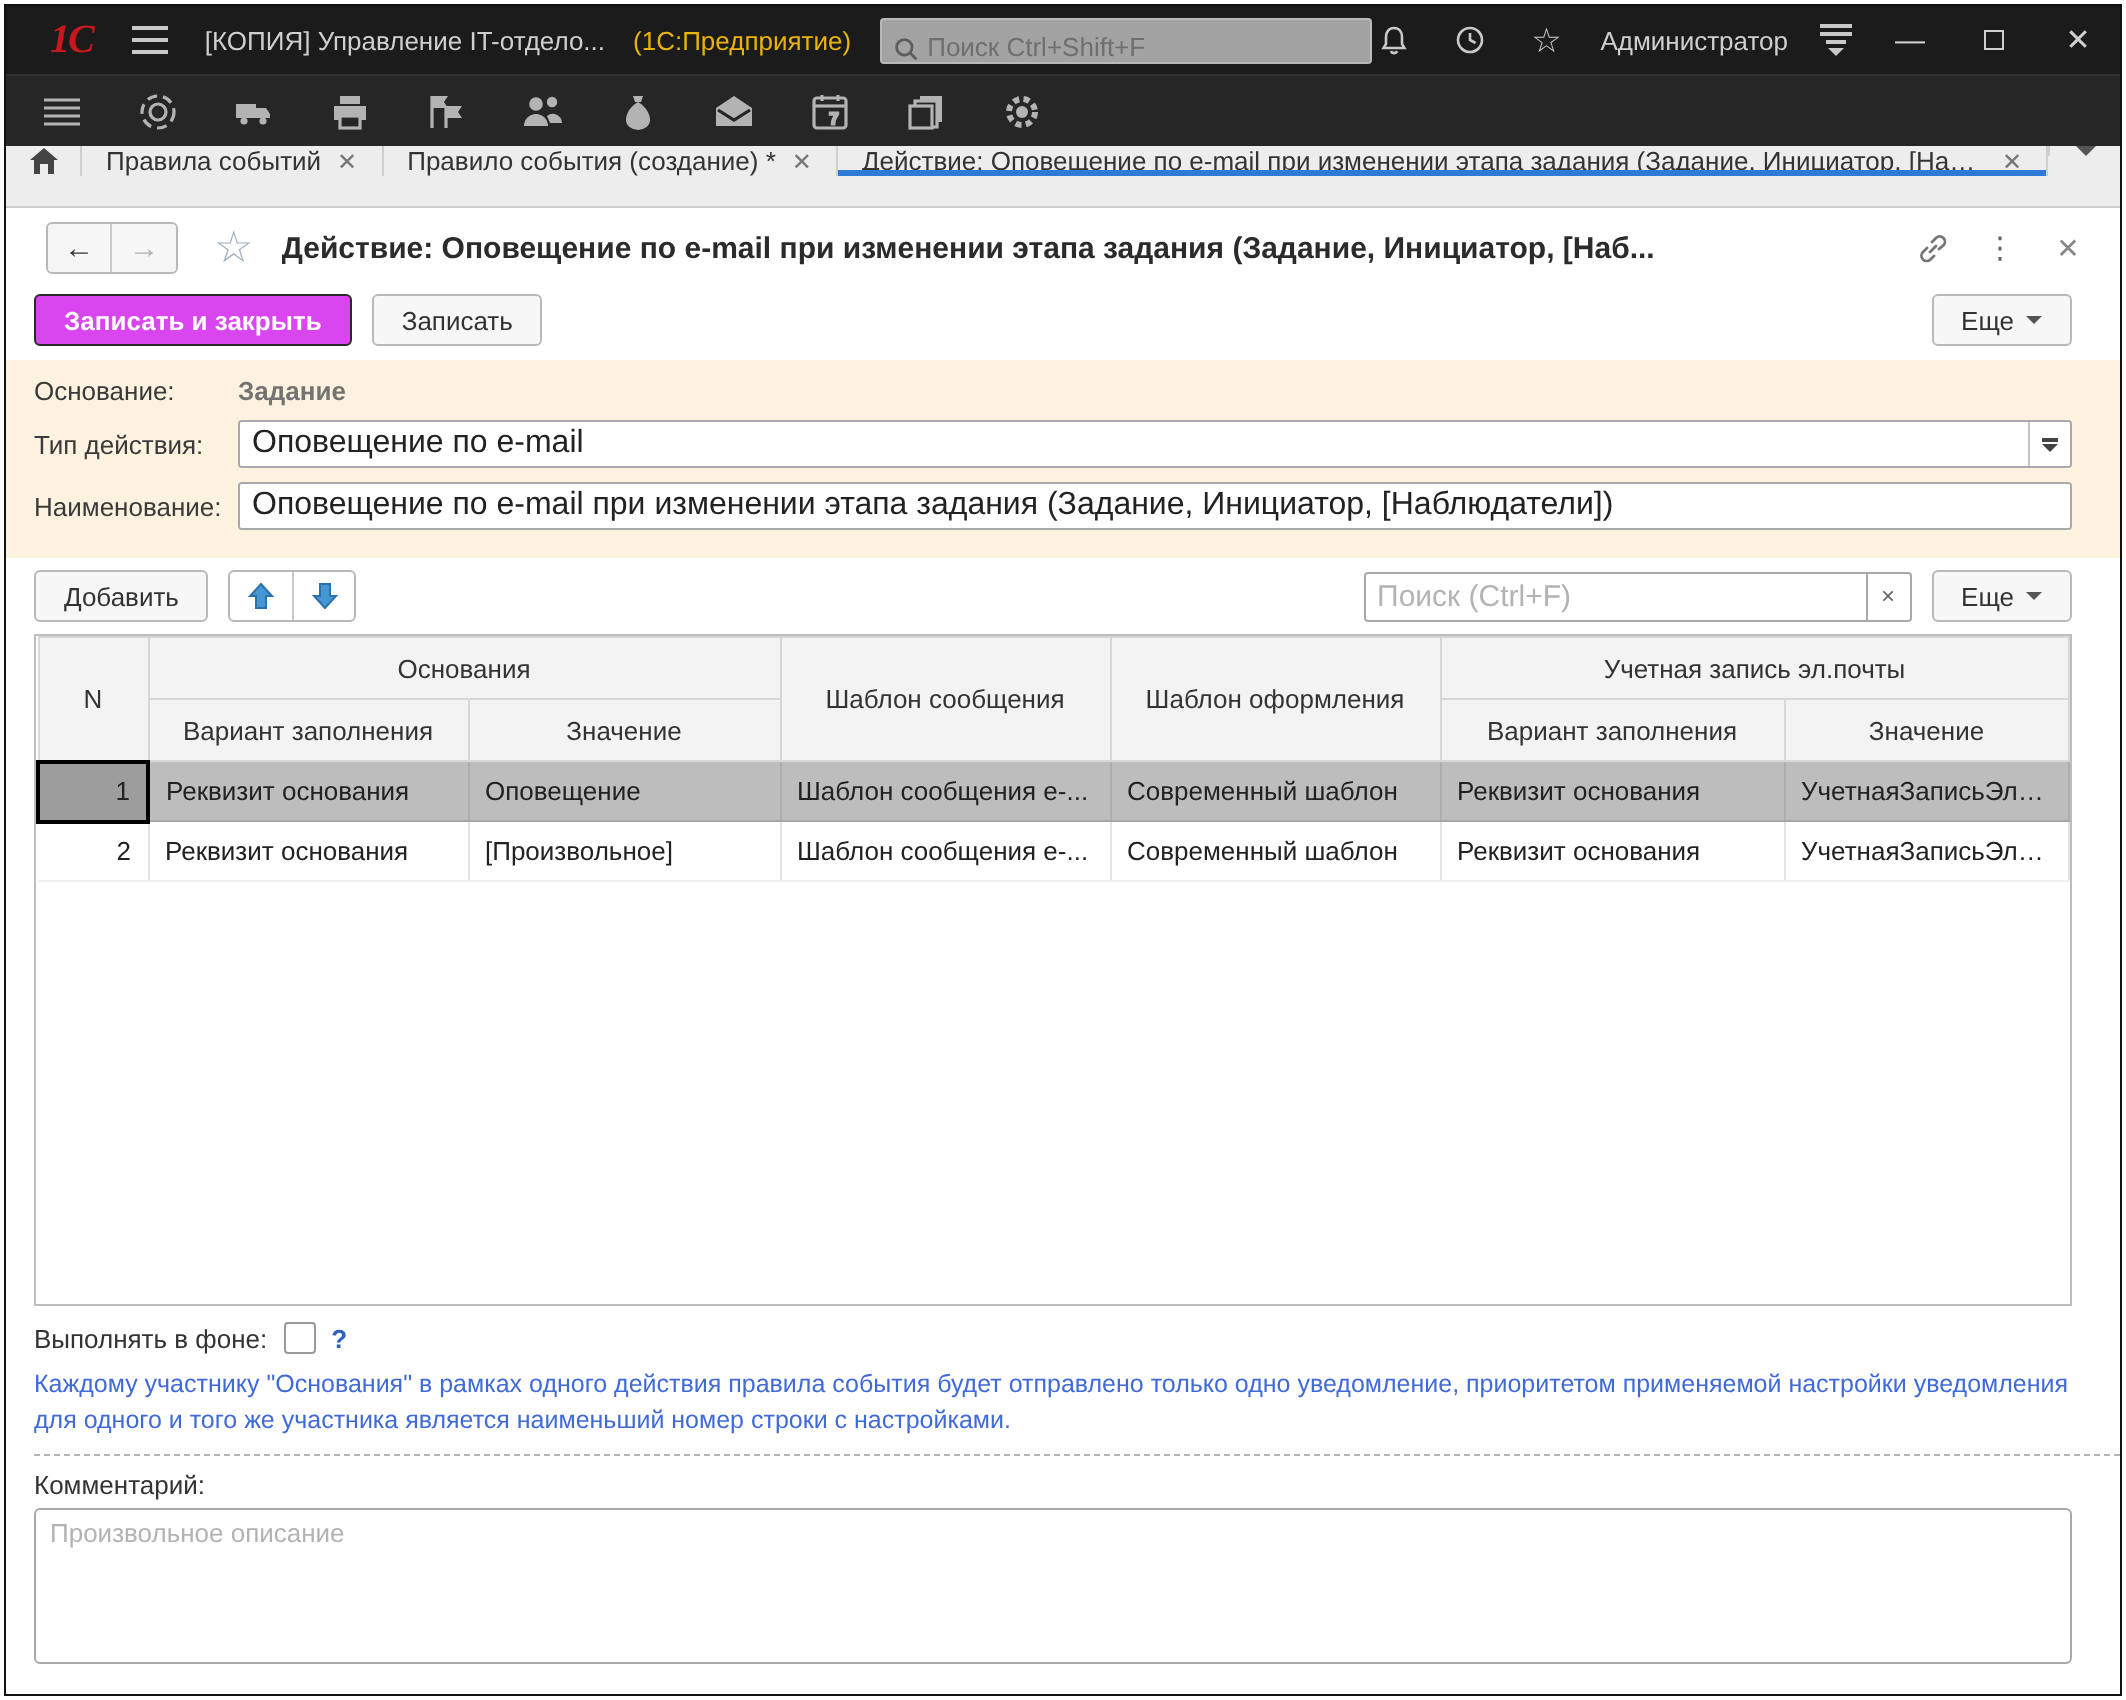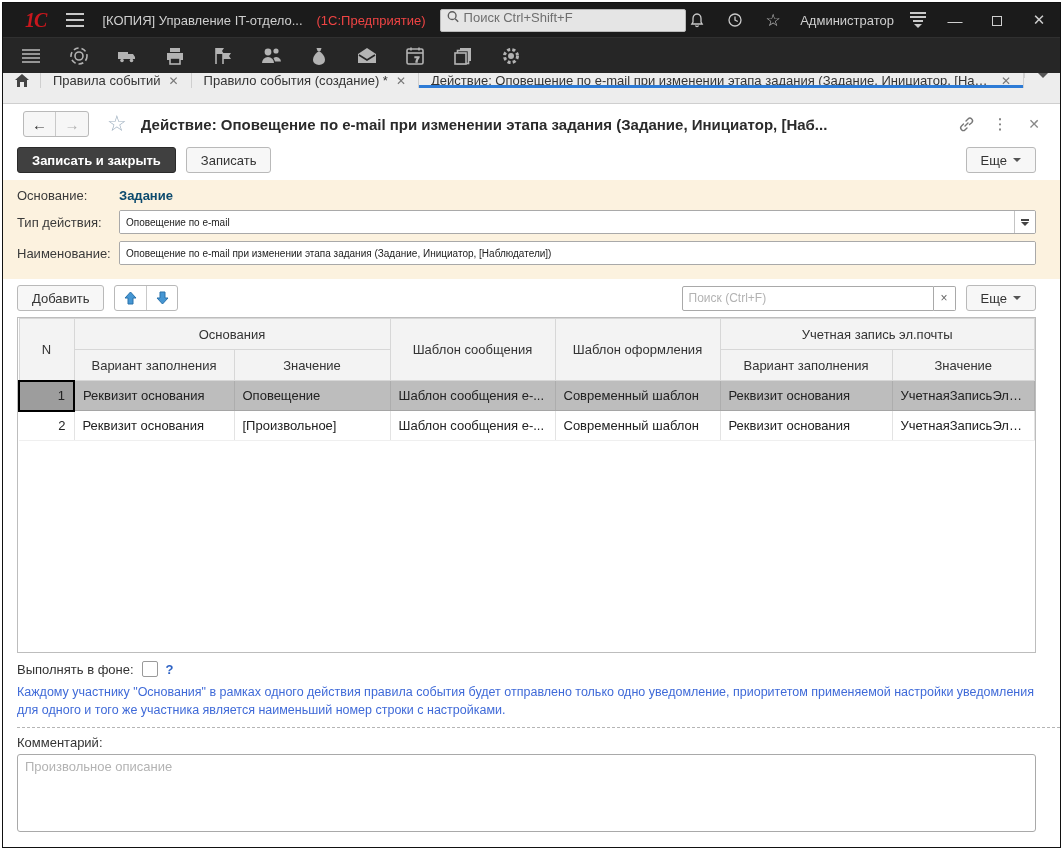--- a/index.html
+++ b/index.html
@@ -11,23 +11,23 @@
 
   
   .titlebar { height:34px; background:#1b1b1b; display:flex; align-items:center;
               color:#c9c9c9; flex-shrink:0; padding:0 8px; }
   .logo { color:#c8171d; font-family:"Liberation Serif", serif; font-weight:bold;
           font-style:italic; font-size:20px; margin:0 10px 0 14px; letter-spacing:-1px; }
   .hamburger { width:20px; height:14px; display:flex; flex-direction:column;
                justify-content:space-between; margin:0 18px 0 10px; cursor:pointer; }
   .hamburger div { height:2px; background:#c9c9c9; }
   .tb-title { color:#cfcfcf; margin-right:14px; white-space:nowrap; }
-  .tb-app { color:#ef4444; margin-right:14px; white-space:nowrap; }
-  .tb-search { width:272px; height:23px; background:#e5e5e5; border:1px solid #b9b9b9;
-               border-radius:2px; display:flex; align-items:flex-start; padding:0 6px; gap:5px; }
+  .tb-app { color:#eab308; margin-right:14px; white-space:nowrap; }
+  .tb-search { width:272px; height:23px; background:#a3a3a3; border:1px solid #b9b9b9;
+               border-radius:2px; display:flex; align-items:flex-end; padding:0 6px; gap:5px; }
   .tb-search input { background:transparent; border:none; outline:none; width:100%;
                font-size:13px; color:#3c3c3c; font-family:inherit; }
   .tb-search input::placeholder { color:#6f6f6f; }
   .tb-right { margin-left:auto; display:flex; align-items:center; gap:16px; }
   .tb-ico { width:22px; height:22px; display:flex; align-items:center; justify-content:center;
             color:#c9c9c9; cursor:pointer; }
   .tb-user { color:#cfcfcf; white-space:nowrap; }
   .svc { display:flex; flex-direction:column; align-items:center; gap:2px; cursor:pointer; }
   .svc i { display:block; width:16px; height:2px; background:#c9c9c9; }
   .svc i.short { width:10px; }
@@ -71,47 +71,47 @@
   .fav-star { font-size:22px; color:#9fb0c0; margin:0 4px 0 8px; cursor:pointer; }
   .form-title { font-size:15px; font-weight:bold; color:#2b2b2b; white-space:nowrap;
                 overflow:hidden; text-overflow:ellipsis; flex:1; }
   .head-ico { width:24px; height:24px; display:flex; align-items:center; justify-content:center;
               color:#666; cursor:pointer; flex-shrink:0; }
 
   .cmdbar { height:36px; display:flex; align-items:center; gap:10px; padding:0 24px 4px 14px; flex-shrink:0; }
   .btn { height:26px; display:inline-flex; align-items:center; gap:6px; padding:0 14px;
          border:1px solid #b9b9b9; border-radius:3px; background:#f7f7f7; color:#333;
          cursor:pointer; white-space:nowrap; font-size:13px; }
-  .btn.primary { background:#404040; border-color:#2a2a2a; color:#fff; font-weight:bold; }
+  .btn.primary { background:#d946ef; border-color:#2a2a2a; color:#fff; font-weight:bold; }
   .btn .caret { width:0; height:0; border-left:4px solid transparent; border-right:4px solid transparent;
                 border-top:4px solid #555; }
   .spacer { flex:1; }
 
   .cream { background:#fcf2df; padding:8px 24px 10px 14px; flex-shrink:0; }
   .frow { display:flex; align-items:center; margin-bottom:7px; }
   .frow:last-child { margin-bottom:4px; }
   .flabel { width:102px; flex-shrink:0; color:#3a3a3a; }
-  .link { color:#0c4a6e; cursor:pointer; }
+  .link { color:#737373; cursor:pointer; }
   .tfield { flex:1; height:24px; border:1px solid #a9a9a9; border-radius:2px; background:#fff;
             display:flex; align-items:stretch; overflow:hidden; }
-  .tfield input { flex:1; border:none; outline:none; padding:0 6px; font-size:10px;
+  .tfield input { flex:1; border:none; outline:none; padding:0 6px; font-size:16px;
                   font-family:inherit; color:#222; background:#fff; }
   .combo-btn { width:21px; border-left:1px solid #c4c4c4; display:flex; flex-direction:column;
                align-items:center; justify-content:center; gap:1px; cursor:pointer; background:#fff; }
   .combo-btn i { display:block; width:8px; height:2px; background:#444; }
   .combo-btn b { width:0; height:0; border-left:4px solid transparent; border-right:4px solid transparent;
                  border-top:4px solid #444; }
 
   .gridbar { height:38px; display:flex; align-items:center; gap:10px; padding:2px 24px 2px 14px; flex-shrink:0; }
   .arrowgroup { display:flex; border:1px solid #b9b9b9; border-radius:3px; overflow:hidden; background:#fff; }
   .arrowbtn { width:31px; height:24px; display:flex; align-items:center; justify-content:center; cursor:pointer; }
   .arrowbtn + .arrowbtn { border-left:1px solid #c9c9c9; }
   .searchbox { display:flex; align-items:stretch; }
   .searchbox input { width:252px; height:25px; border:1px solid #a9a9a9; border-radius:2px 0 0 2px;
-                     padding:0 6px; font-size:12px; font-family:inherit; color:#333; outline:none; }
+                     padding:0 6px; font-size:15px; font-family:inherit; color:#333; outline:none; }
   .searchbox input::placeholder { color:#b3b3b3; }
   .clearbtn { width:22px; height:25px; border:1px solid #a9a9a9; border-left:none; border-radius:0 2px 2px 0;
               background:#fff; display:flex; align-items:center; justify-content:center;
               color:#666; font-size:12px; cursor:pointer; }
 
   .table-area { margin:0 24px 0 14px; border:1px solid #bdbdbd; height:336px; background:#fff;
                 overflow:hidden; flex-shrink:0; }
   table { border-collapse:collapse; width:100%; table-layout:fixed; }
   th { background:#f3f3f3; border:1px solid #d7d7d7; font-weight:normal; color:#333;
        height:31px; text-align:center; padding:0 4px; overflow:hidden; white-space:nowrap; }

